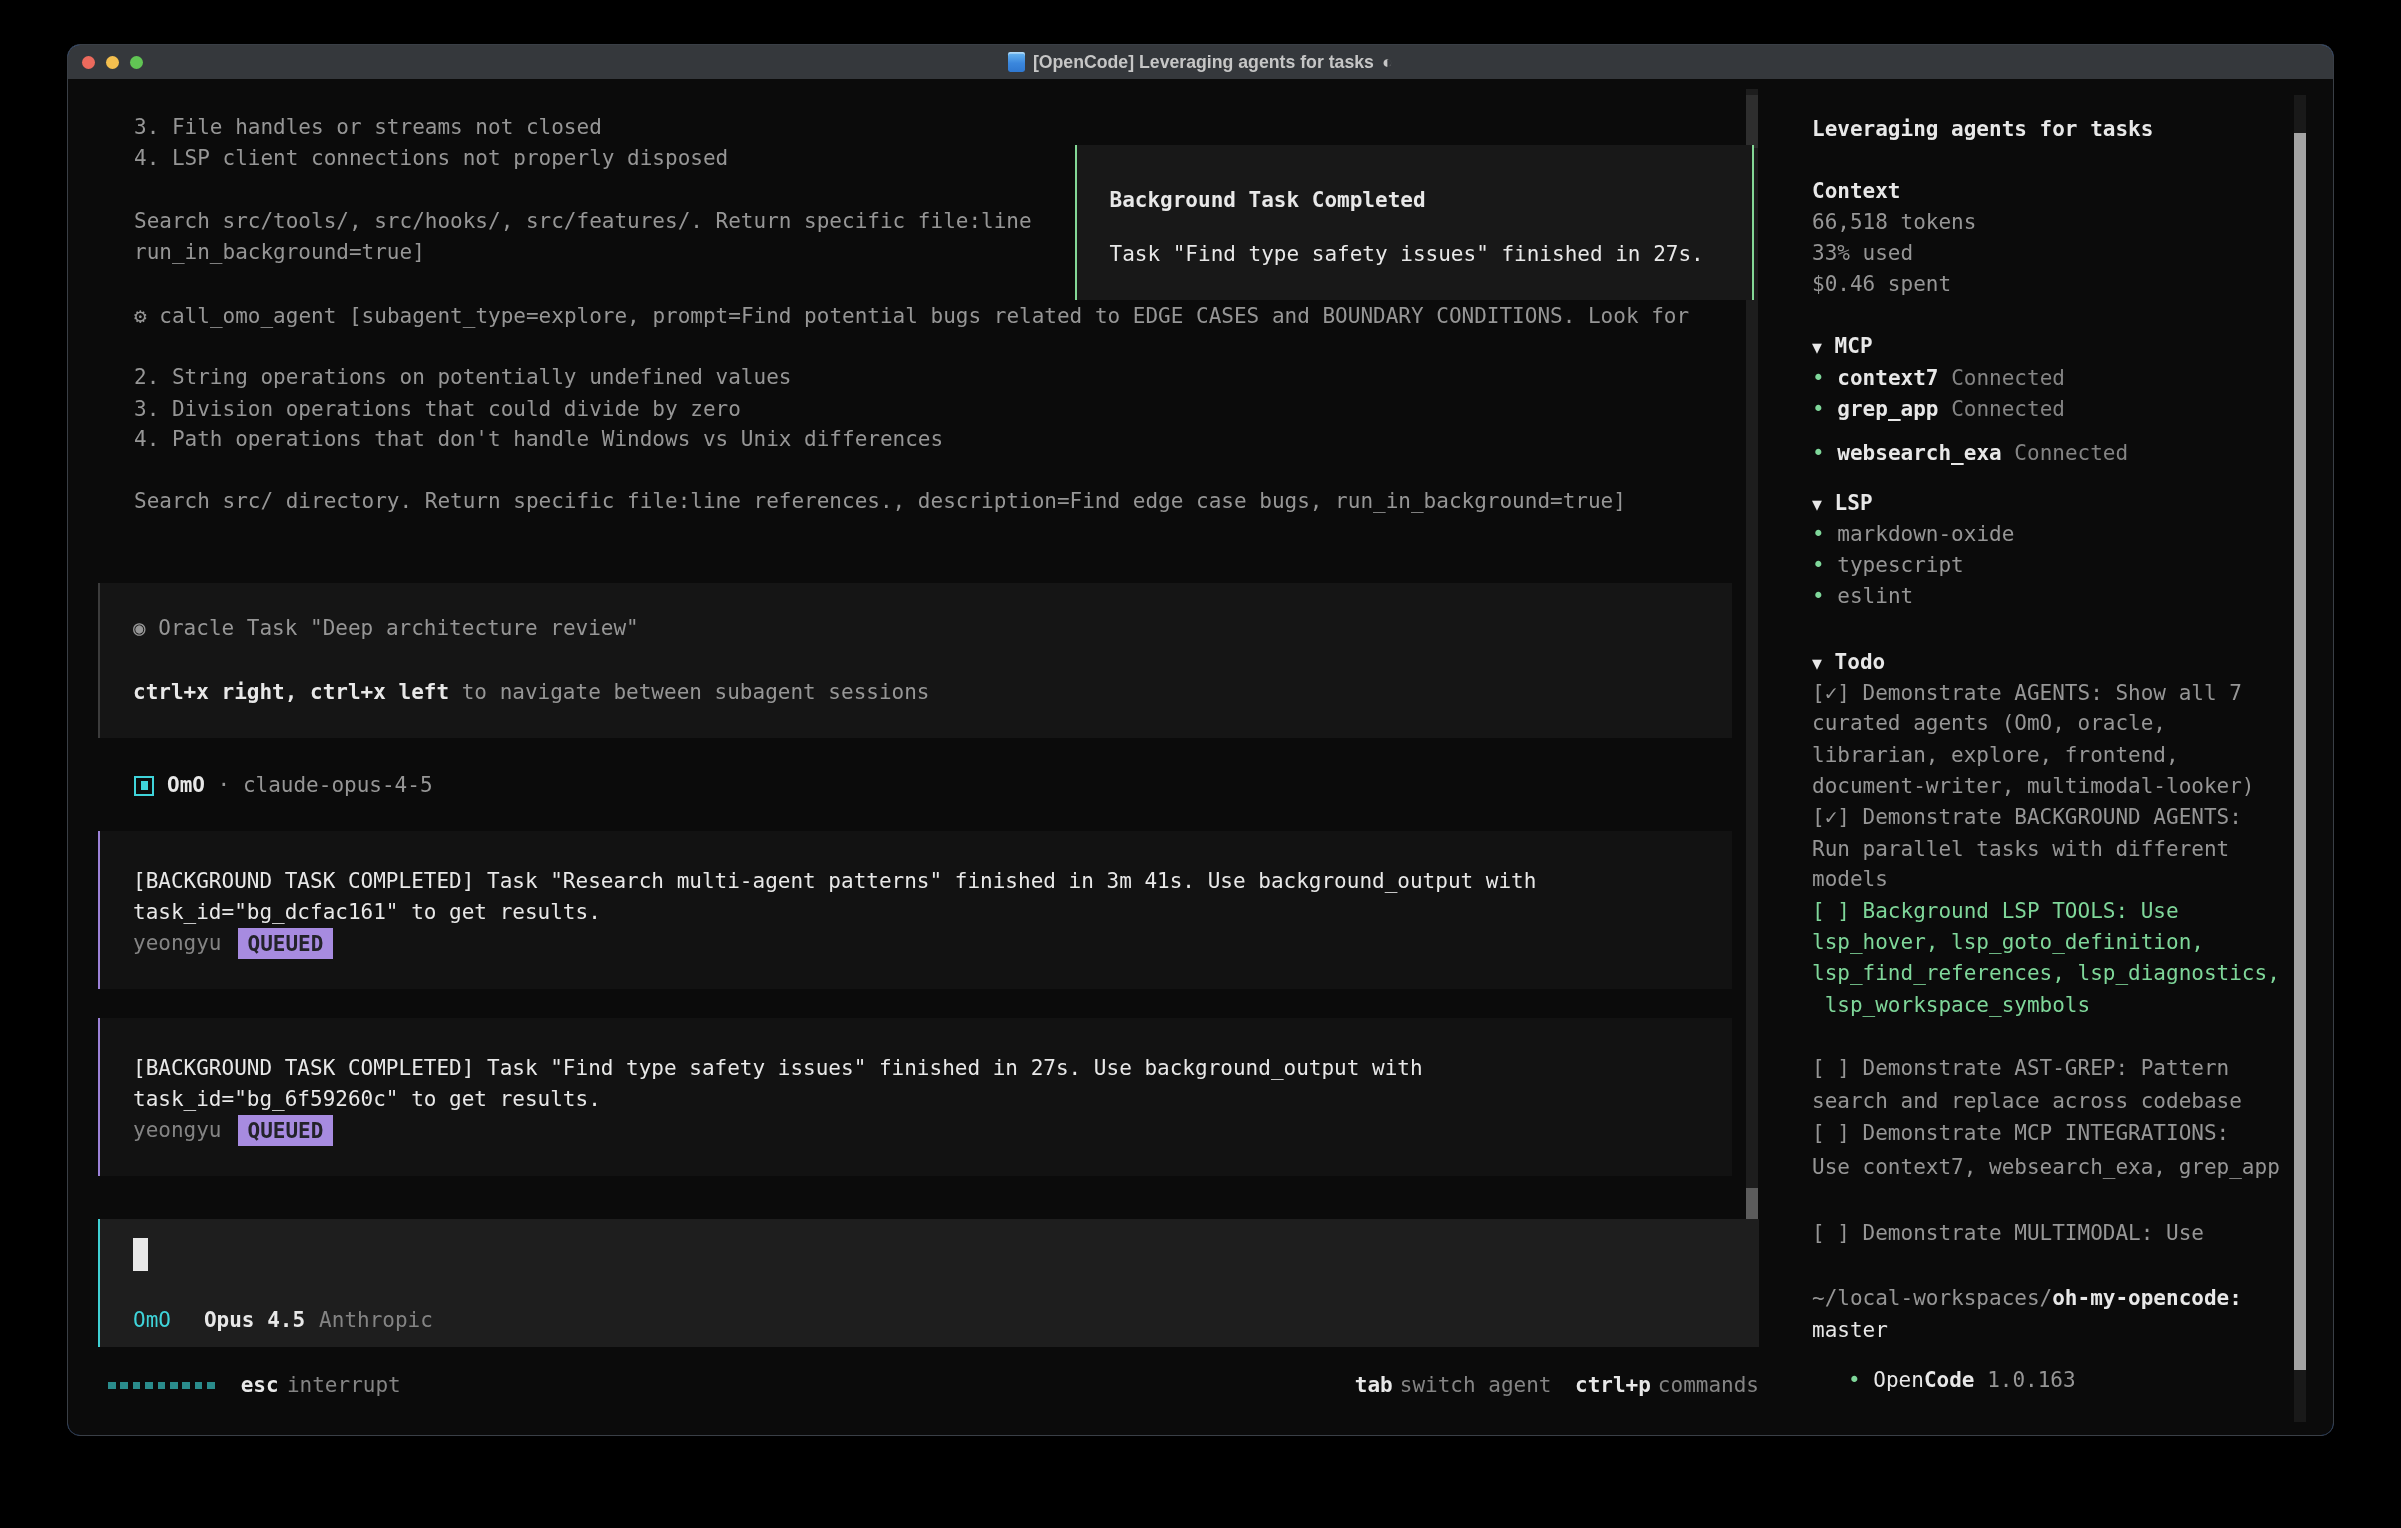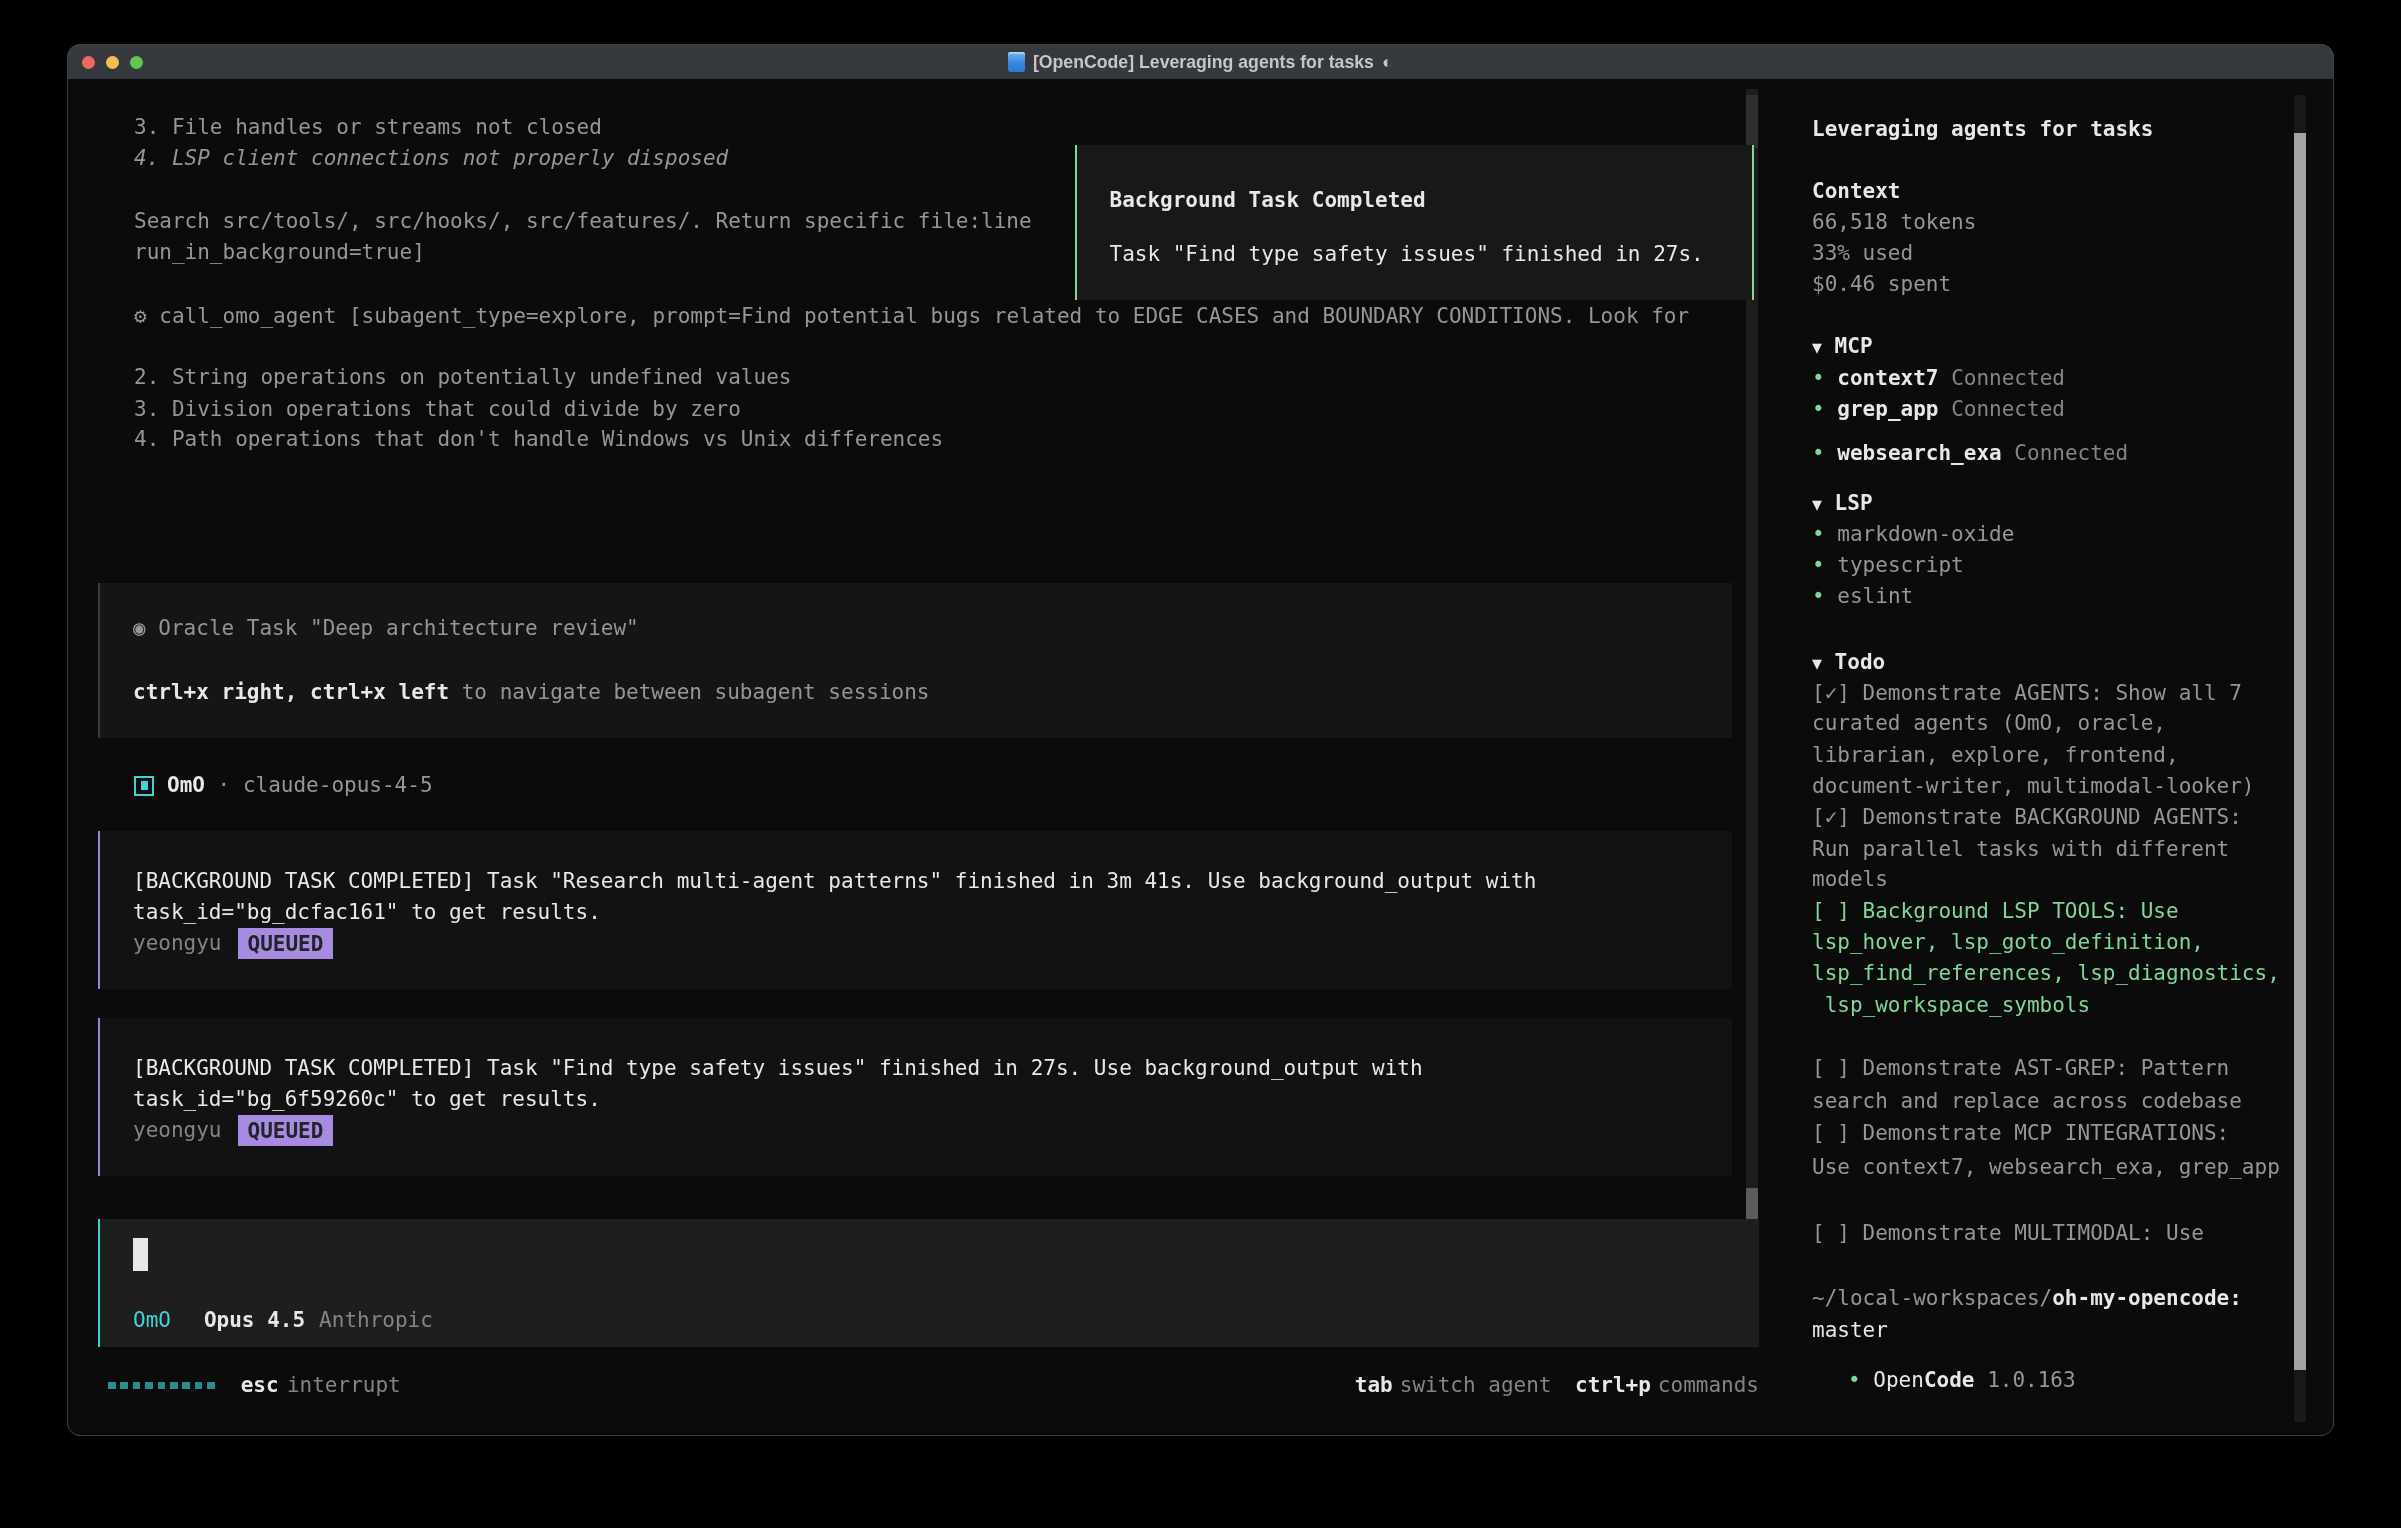--- a/index.html
+++ b/index.html
@@ -101,28 +101,29 @@
     <div class="title-group">
       <span class="doc-icon"></span>
       <span>[OpenCode] Leveraging agents for tasks</span>
       <span>◐</span>
     </div>
   </div>
 
   <div class="content">
 
     <div class="abs mono grey" style="left:66px;top:33px;">3. File handles or streams not closed</div>
-    <div class="abs mono grey" style="left:66px;top:64px;font-style:italic;">4. LSP client connections not properly disposed</div>
+    <div class="abs mono grey" style="left:66px;top:64px;">4. LSP client connections not properly disposed</div>
     <div class="abs mono grey" style="left:66px;top:127px;">Search src/tools/, src/hooks/, src/features/. Return specific file:line</div>
     <div class="abs mono grey" style="left:66px;top:158px;">run_in_background=true]</div>
 
     <div class="abs mono grey" style="left:66px;top:222px;"><span>⚙</span><span> </span><span>call_omo_agent [subagent_type=explore, prompt=Find potential bugs related to EDGE CASES and BOUNDARY CONDITIONS. Look for</span></div>
     <div class="abs mono grey" style="left:66px;top:283px;">2. String operations on potentially undefined values</div>
     <div class="abs mono grey" style="left:66px;top:315px;">3. Division operations that could divide by zero</div>
     <div class="abs mono grey" style="left:66px;top:345px;">4. Path operations that don't handle Windows vs Unix differences</div>
+    <div class="abs mono grey" style="left:66px;top:407px;">Search src/ directory. Return specific file:line references., description=Find edge case bugs, run_in_background=true]</div>
 
     <div class="abs sb-track-main"></div>
     <div class="abs sb-cap-main"></div>
     <div class="abs sb-thumb-main"></div>
 
     <div class="abs toast">
       <div class="mono bold white t1">Background Task Completed</div>
       <div class="mono white t2">Task "Find type safety issues" finished in 27s.</div>
     </div>
 

